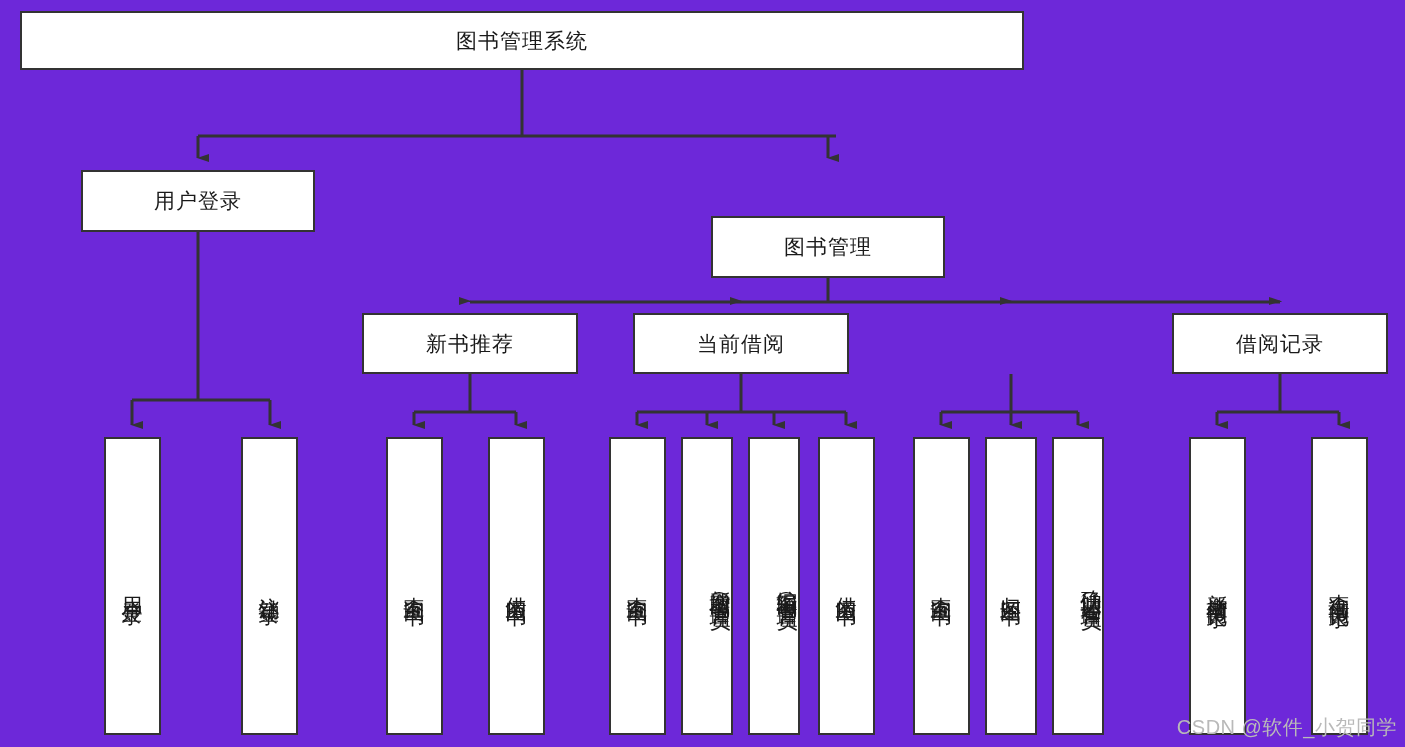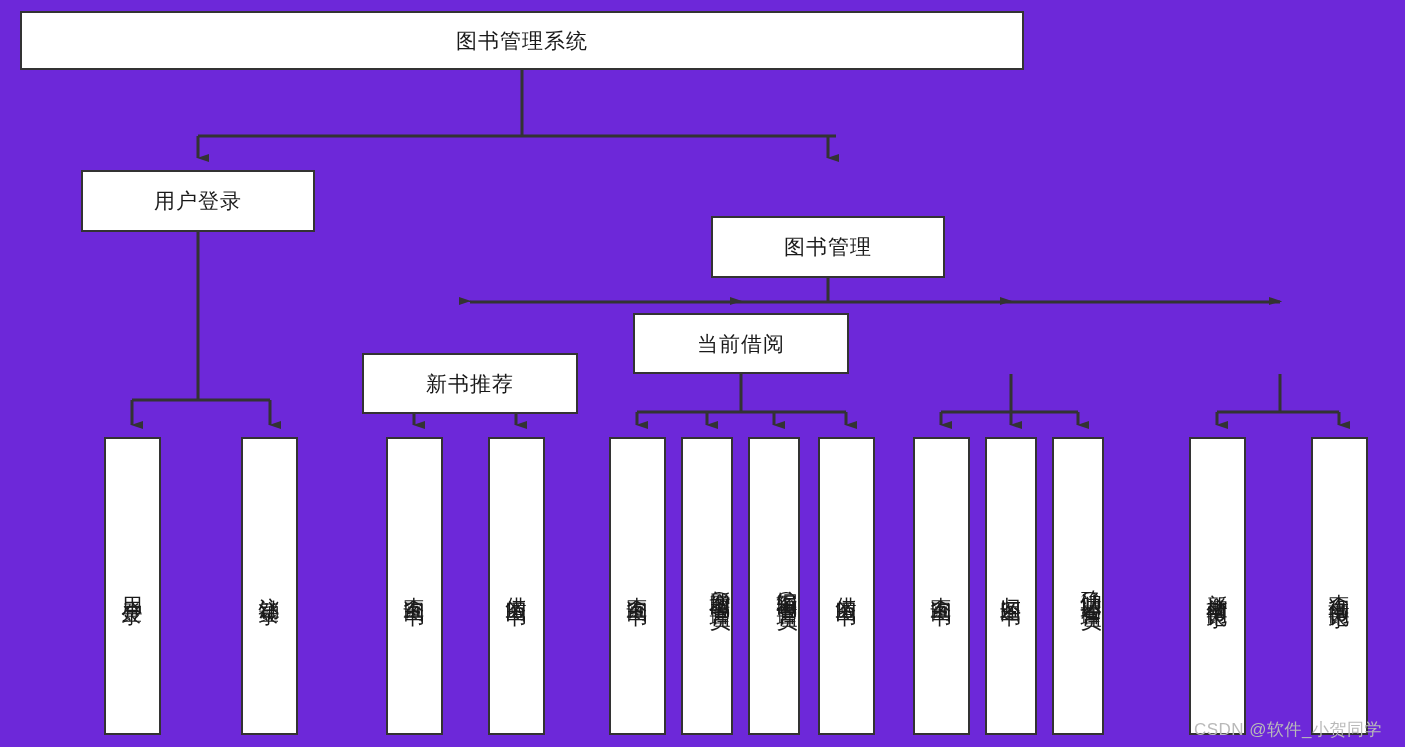--- a/index.html
+++ b/index.html
@@ -49,23 +49,23 @@
     padding-bottom: 4px;
     align-items: flex-start;
     justify-content: center;
     line-height: 1;
   }
   .node.vert.top {
     align-items: flex-start;
   }
   .watermark {
     position: absolute;
-    right: 23px;
+    right: 8px;
     bottom: 6px;
-    font-size: 17px;
+    font-size: 20px;
     color: #b9b9b9;
     letter-spacing: 0.5px;
     white-space: nowrap;
   }
 </style>
 </head>
 <body>
 
 <div id="canvas">
 
@@ -118,22 +118,23 @@
       <path d="M1217,412 L1217,425" marker-end="url(#arrow)"></path>
       <path d="M1339,412 L1339,425" marker-end="url(#arrow)"></path>
     </g>
   </svg>
 
   <div class="node horiz" id="n-root" style="left: 20px; top: 11px; width: 1004px; height: 59px;">图书管理系统</div>
 
   <div class="node horiz" id="n-l2-0" style="left: 81px; top: 170px; width: 234px; height: 62px;">用户登录</div>
   <div class="node horiz" id="n-l2-1" style="left: 711px; top: 170px; width: 234px; height: 62px; margin-top: 46px;">图书管理</div>
 
-  <div class="node horiz" id="n-l3-0" style="left: 362px; top: 313px; width: 216px; height: 61px; margin-top: 40px;">新书推荐</div>
+  <div class="node horiz" id="n-l3-0" style="left: 362px; top: 313px; width: 216px; height: 61px;">新书推荐</div>
   <div class="node horiz" id="n-l3-1" style="left: 633px; top: 313px; width: 216px; height: 61px;">当前借阅</div>
+  <div class="node horiz" id="n-l3-3" style="left: 1172px; top: 313px; width: 216px; height: 61px;">借阅记录</div>
 
   <div class="node vert" id="n-lf-0" style="left: 104px; top: 437px; width: 57px; height: 298px; align-items: center;">用户登录</div>
   <div class="node vert" id="n-lf-1" style="left: 241px; top: 437px; width: 57px; height: 298px; align-items: center;">注销登录</div>
   <div class="node vert" id="n-lf-2" style="left: 386px; top: 437px; width: 57px; height: 298px; align-items: center;">查询图书</div>
   <div class="node vert" id="n-lf-3" style="left: 488px; top: 437px; width: 57px; height: 298px; align-items: center;">借阅图书</div>
   <div class="node vert" id="n-lf-4" style="left: 609px; top: 437px; width: 57px; height: 298px; align-items: center;">查询图书</div>
   <div class="node vert top" id="n-lf-5" style="left: 681px; top: 437px; width: 52px; height: 298px; align-items: flex-start;">新增图书（管理员）</div>
   <div class="node vert top" id="n-lf-6" style="left: 748px; top: 437px; width: 52px; height: 298px; align-items: flex-start;">编辑图书（管理员）</div>
   <div class="node vert" id="n-lf-7" style="left: 818px; top: 437px; width: 57px; height: 298px; align-items: center;">借阅图书</div>
   <div class="node vert" id="n-lf-8" style="left: 913px; top: 437px; width: 57px; height: 298px; align-items: center;">查询图书</div>

